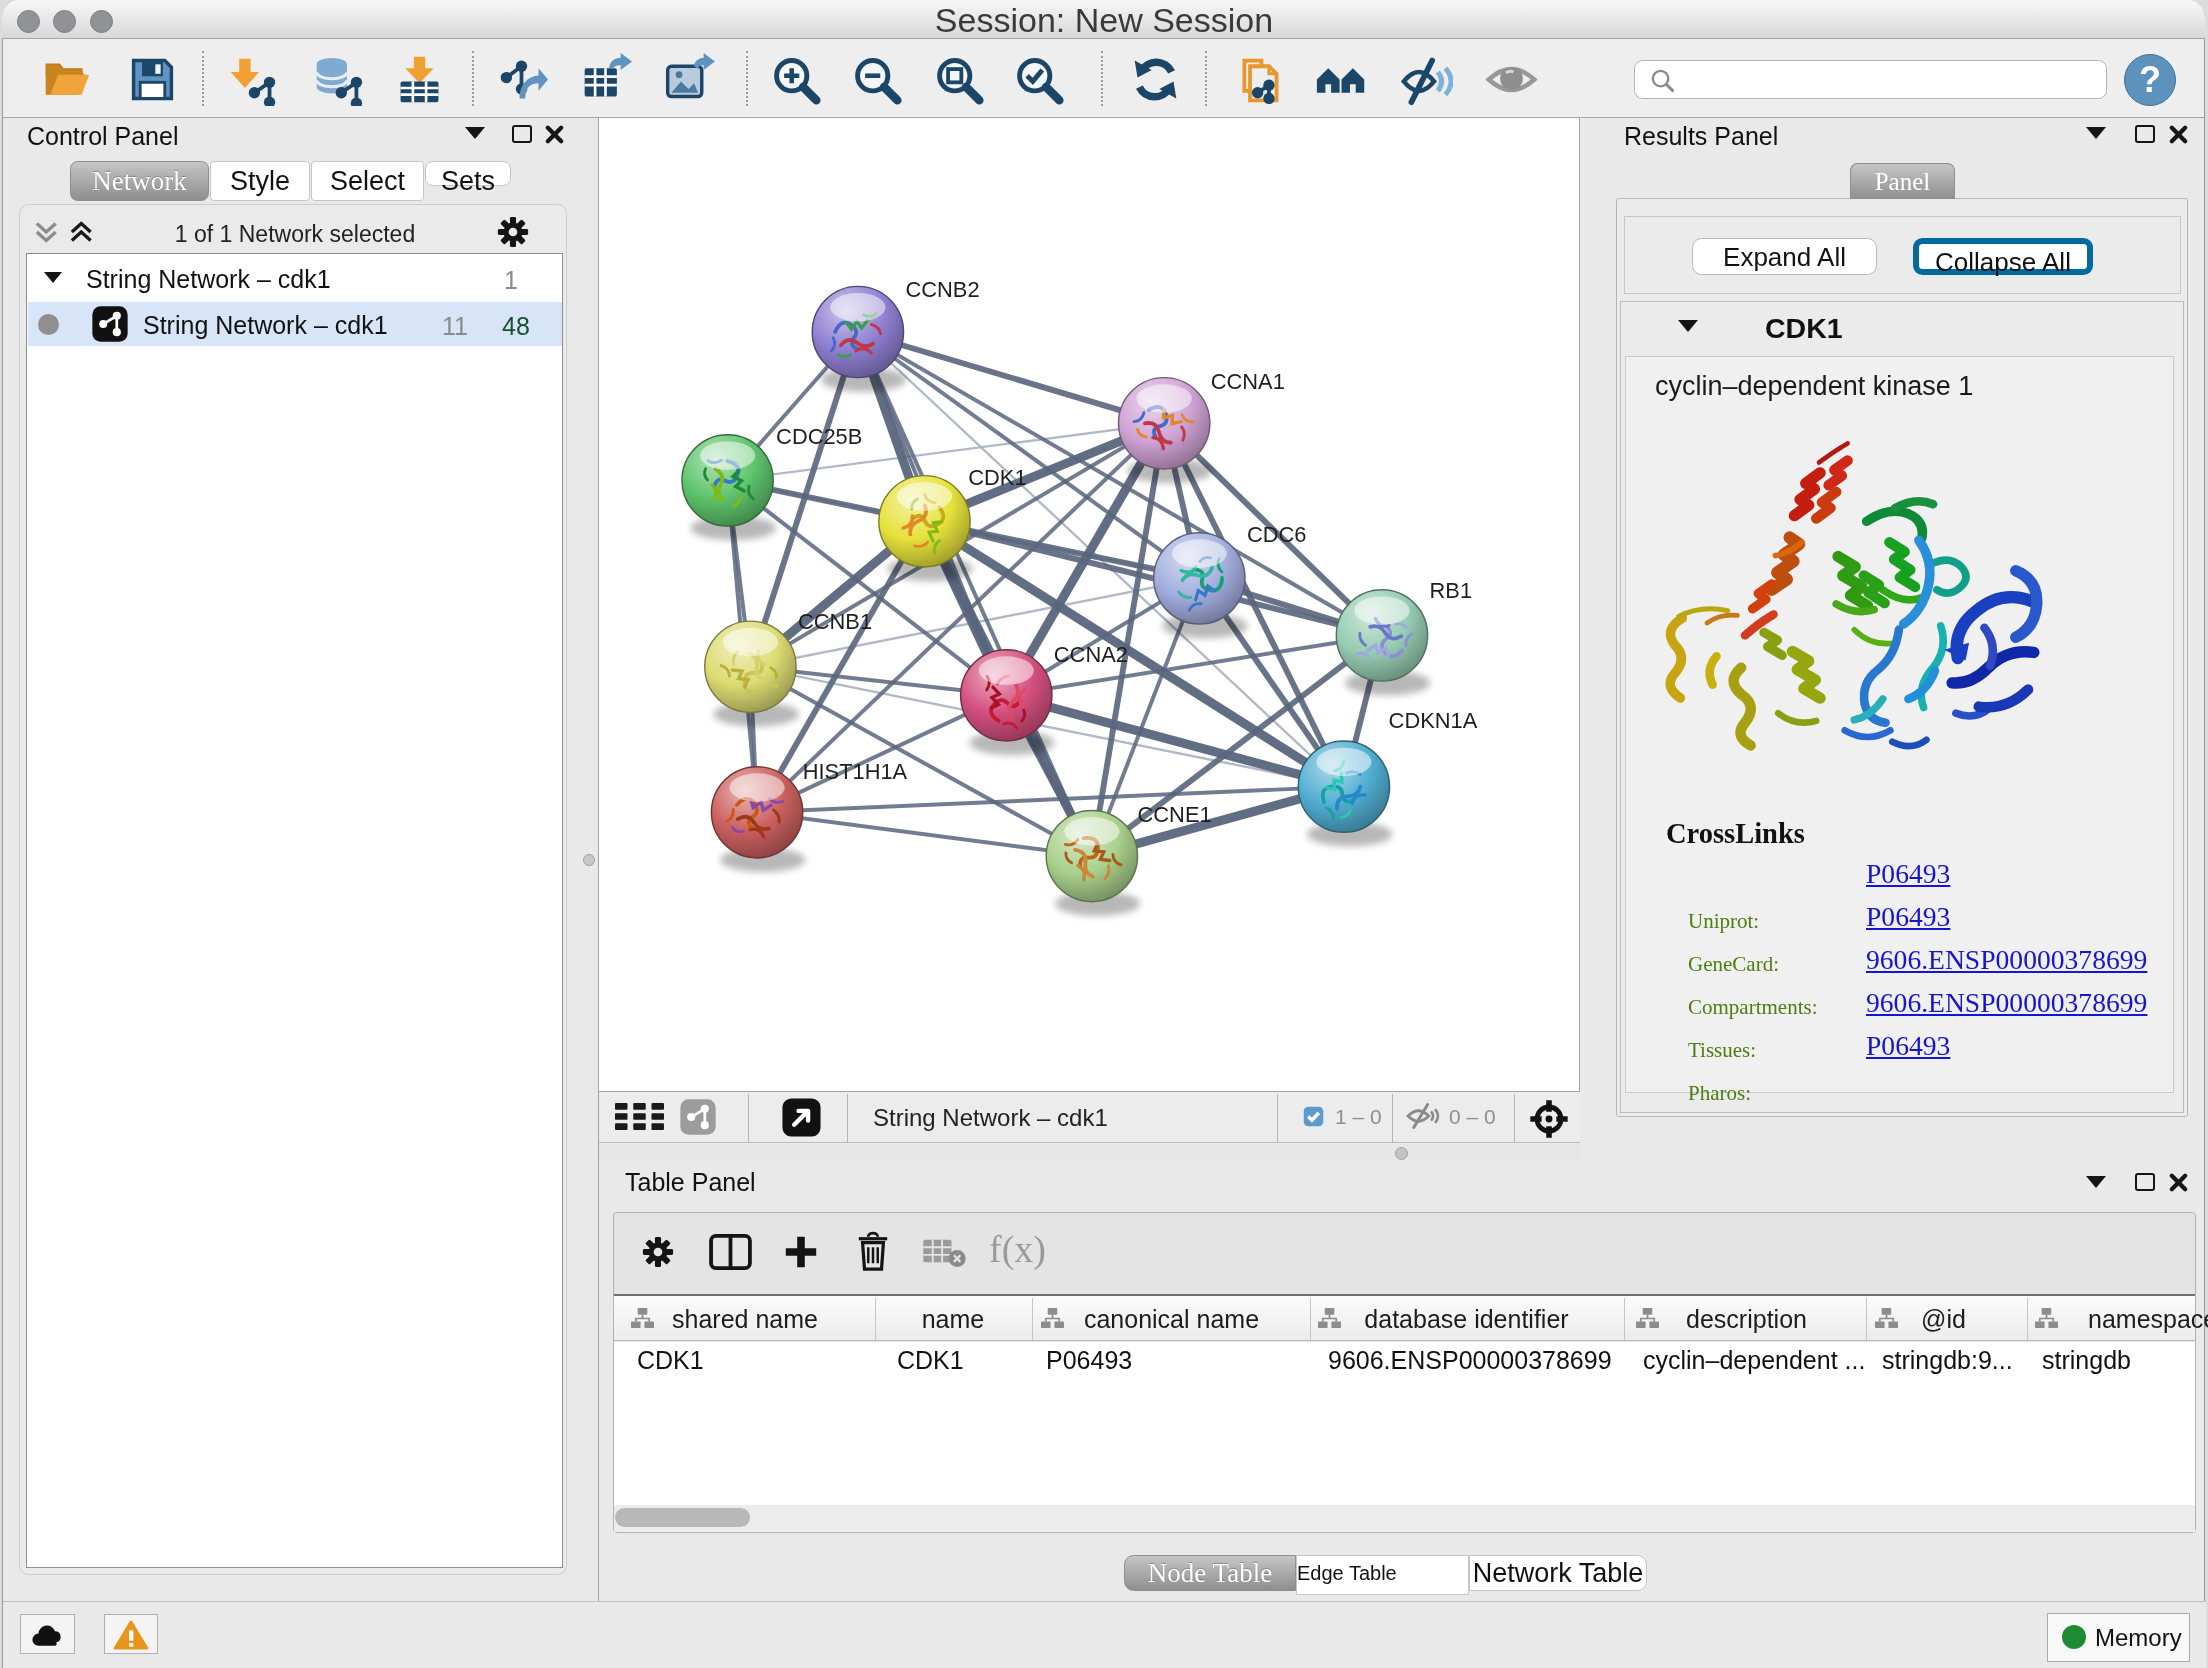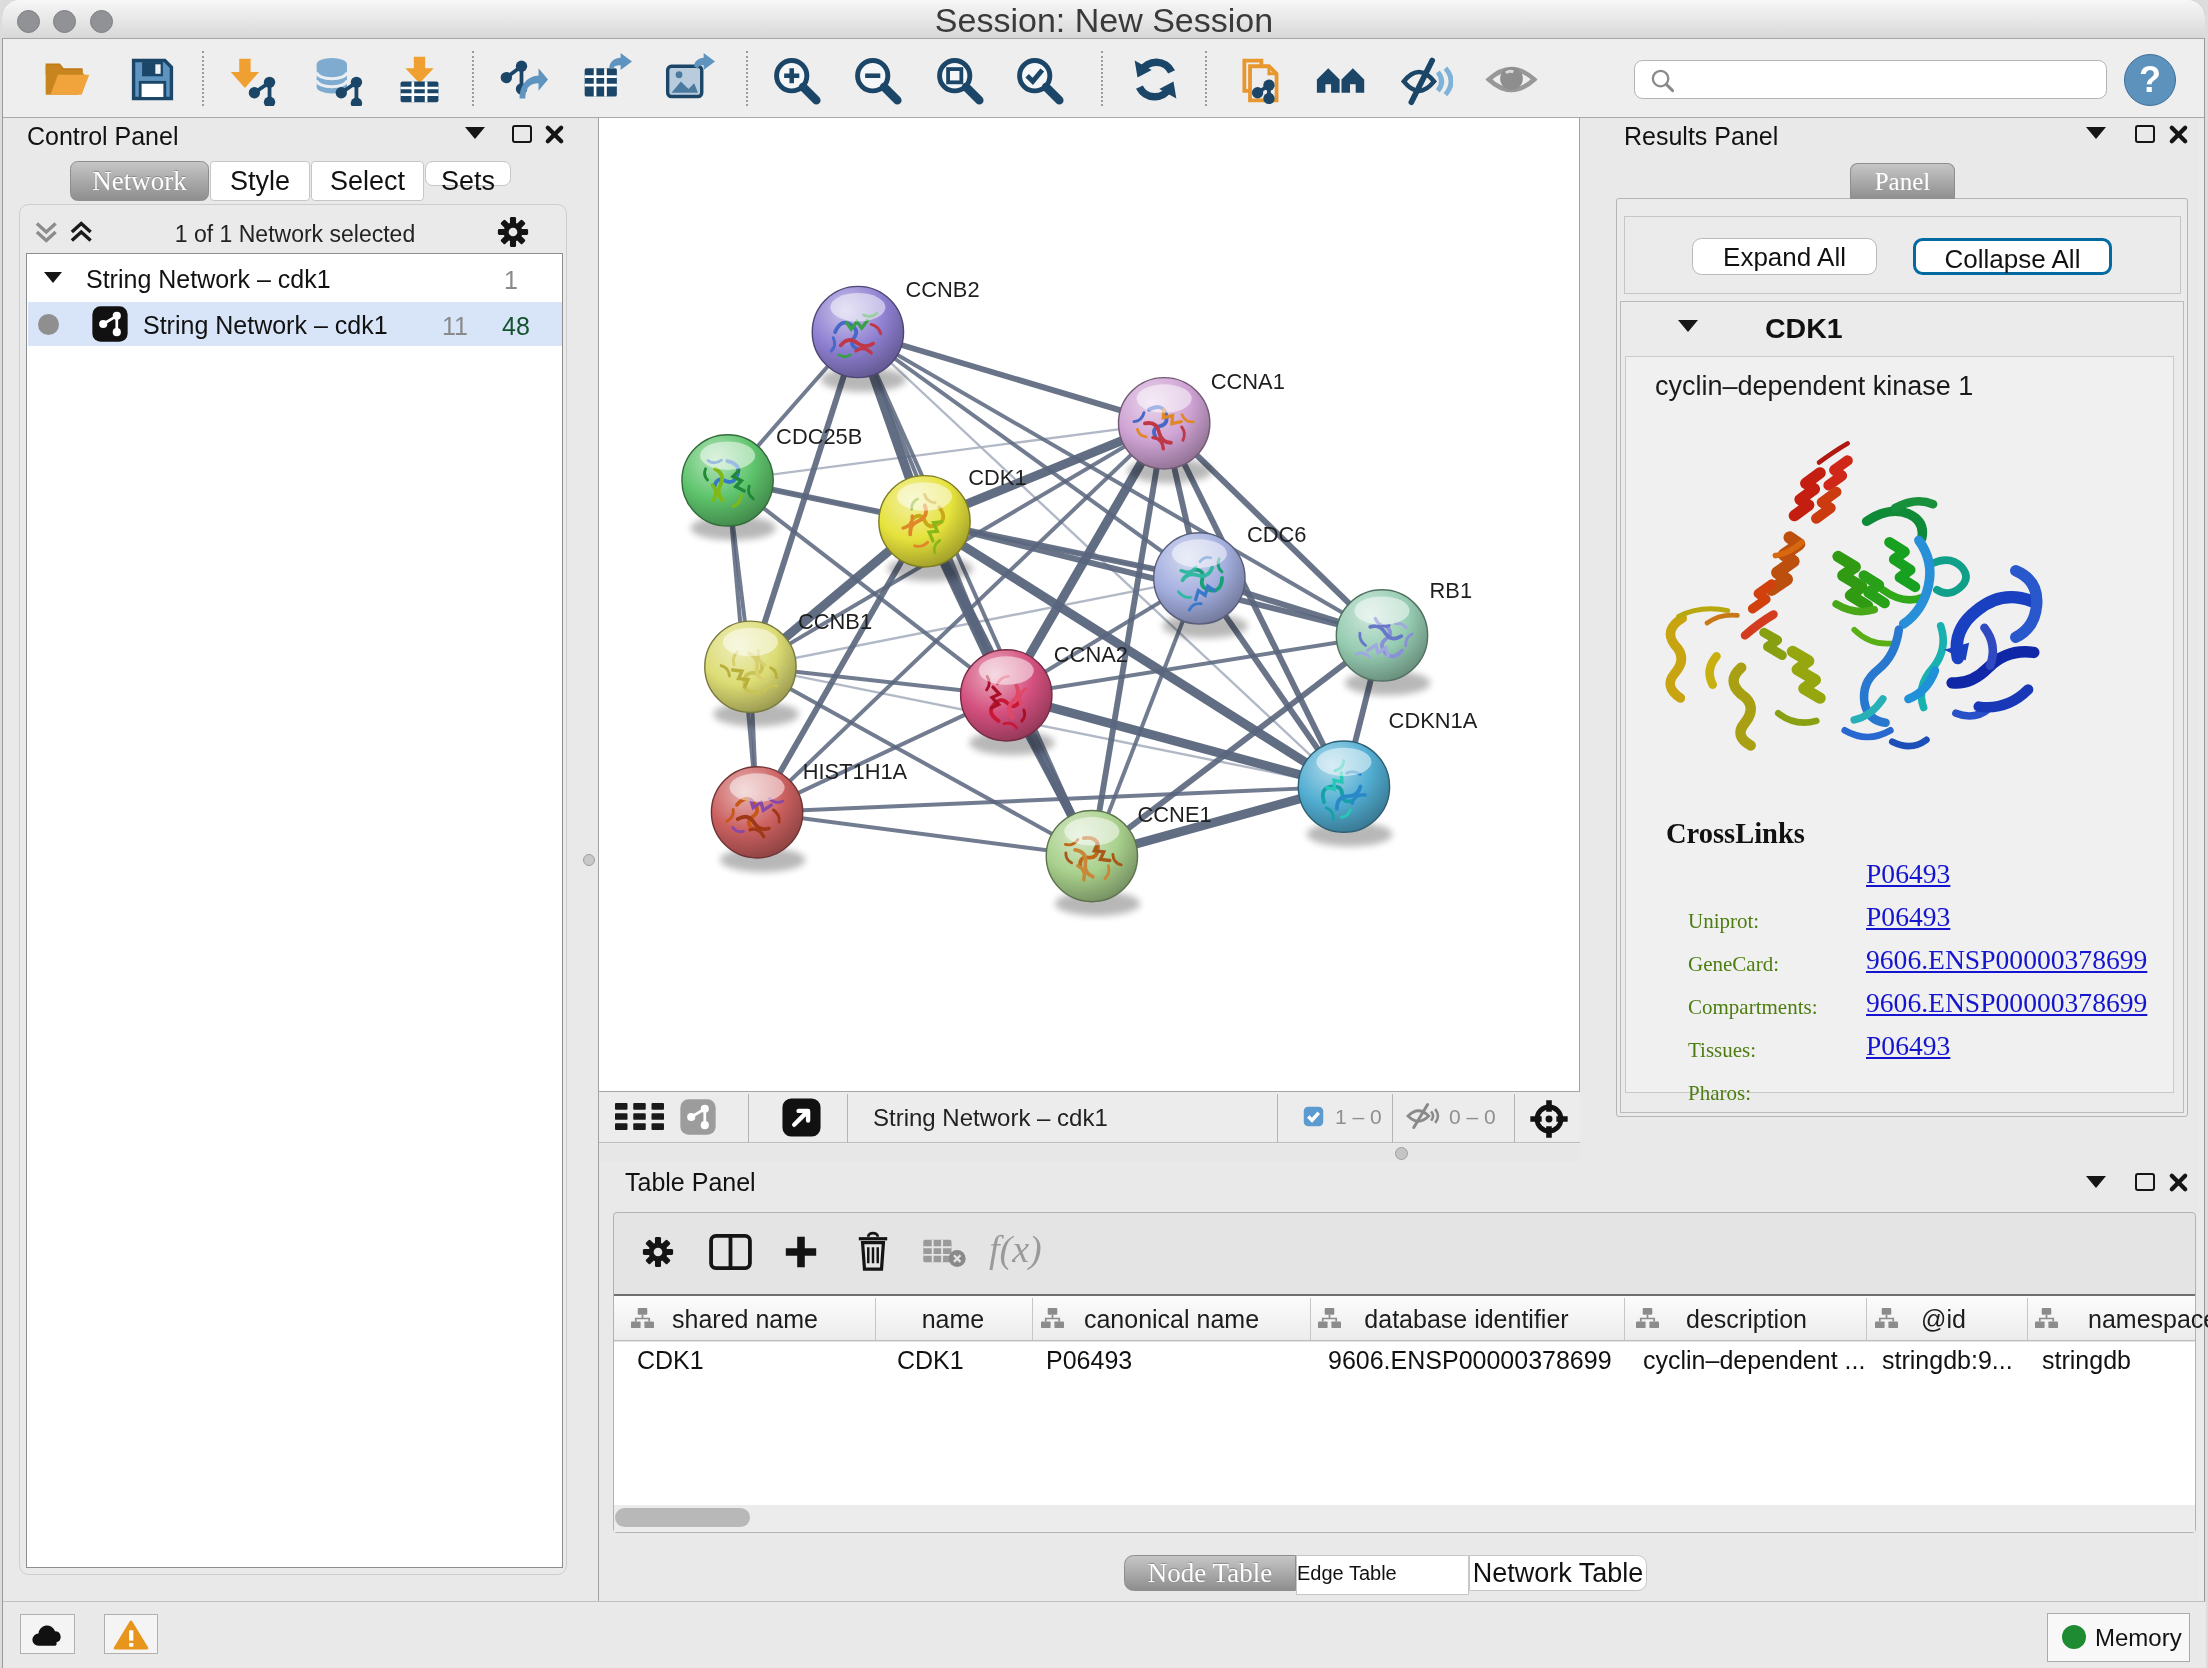--- a/index.html
+++ b/index.html
@@ -534,21 +534,21 @@
 <div class="abs hdrtxt" style="left:1624px;top:122px">Results Panel</div>
 <div class="abs tri" style="left:2086px;top:127px"></div>
 <div class="abs sqbtn" style="left:2135px;top:125px"></div>
 <svg class="abs" style="left:2168px;top:124px" width="21" height="21" viewBox="0 0 22 22">
       <path d="M4 4 L18 18 M18 4 L4 18" stroke="#151515" stroke-width="4.5" stroke-linecap="round"></path>
     </svg>
 <div class="abs" style="left:1616px;top:198px;width:572px;height:919px;background:#ebebeb;border:1.9px solid #b5b5b5;border-radius:2.9px"></div>
 <div class="abs graybtn" style="left:1850px;top:163px;width:105px;height:36px;border-radius:7.6px 7.6px 0 0;font-size:25px;text-align:center;line-height:35px;border-bottom:none">Panel</div>
 <div class="abs" style="left:1624px;top:216px;width:557px;height:78px;background:#ebebeb;border:1px solid #c6c6c6"></div>
 <div class="abs" style="left:1692px;top:238px;width:185px;height:37px;background:#fff;border:1px solid #b9b9b9;border-radius:9.5px;font-size:26px;color:#111;text-align:center;line-height:36px">Expand All</div>
-<div class="abs" style="left:1913px;top:238px;width:199px;height:37px;background:#fff;border:3px solid #0369a1;border-radius:9.5px;font-size:26px;color:#111;text-align:center;line-height:36px">Collapse All</div>
+<div class="abs" style="left:1913px;top:238px;width:180px;height:37px;background:#fff;border:6px solid #0369a1;border-radius:9.5px;font-size:26px;color:#111;text-align:center;line-height:36px">Collapse All</div>
 <div class="abs" style="left:1620px;top:301px;width:564px;height:812px;background:#ebebeb;border:1px solid #bbbbbb"></div>
 <div class="abs tri" style="left:1678px;top:320px"></div>
 <div class="abs" style="left:1765px;top:312px;font-size:28.5px;font-weight:bold;color:#111">CDK1</div>
 <div class="abs" style="left:1625px;top:356px;width:549px;height:737px;background:#f0f0f0;border:1px solid #c9c9c9"></div>
 <div class="abs" style="left:1655px;top:371px;font-size:27px;color:#1a1a1a">cyclin–dependent kinase 1</div>
 <svg class="abs" style="left:1650px;top:428px" width="399" height="352" viewBox="0 0 420 370" fill="none" stroke-linecap="round">
 <path d="M178 36 q16 -12 30 -20" stroke="#b01810" stroke-width="5"></path>
 <path d="M152 92 l15 -11 -9 -6 15 -11 -9 -6 15 -11" stroke="#c41e10" stroke-width="12" stroke-linejoin="round"></path>
 <path d="M128 170 l16 -11 -10 -7 17 -12 -10 -7 16 -11 -10 -7" stroke="#bc4f0e" stroke-width="13" stroke-linejoin="round"></path>
 <path d="M108 190 l14 -10 -8 -6 14 -10" stroke="#d2400e" stroke-width="10" stroke-linejoin="round"></path>
@@ -627,21 +627,21 @@
       <path d="M14 17 v17 M19 17 v17 M24 17 v17" stroke="#141414" stroke-width="2.6"></path>
     </svg>
 <svg class="abs" style="left:921px;top:1236px" width="46" height="32" viewBox="0 0 48 34">
       <g fill="#9a9a9a">
         <rect x="2" y="4" width="30" height="24" rx="2"></rect>
       </g>
       <path d="M2 12 h30 M2 20 h30 M12 4 v24 M22 4 v24" stroke="#e4e4e4" stroke-width="2"></path>
       <circle cx="38" cy="24" r="9" fill="#8a8a8a"></circle>
       <path d="M34.5 20.5 l7 7 M41.5 20.5 l-7 7" stroke="#e4e4e4" stroke-width="2.4"></path>
     </svg>
-<div class="abs serif" style="left:989px;top:1227px;font-size:38px;font-style:italic;color:#9a9a9a">f(x)</div>
+<div class="abs serif" style="left:989px;top:1227px;font-size:38px;color:#9a9a9a">f(x)</div>
 <div class="abs" style="left:614px;top:1294px;width:1581px;height:1.9px;background:#707070"></div>
 <div class="abs" style="left:614px;top:1296px;width:1581px;height:45px;background:linear-gradient(#fcfcfc,#ececec);border-bottom:1px solid #bdbdbd"></div>
 <svg class="abs" style="left:630px;top:1307px" width="25" height="23" viewBox="0 0 26 24">
       <g fill="#8c8c8c">
         <rect x="8" y="1" width="10" height="7" rx="1"></rect>
         <rect x="1" y="15" width="10" height="7" rx="1"></rect>
         <rect x="15" y="15" width="10" height="7" rx="1"></rect>
       </g>
       <path d="M13 8 v4 M6 15 v-3 h14 v3" stroke="#8c8c8c" stroke-width="1.8" fill="none"></path>
     </svg>

